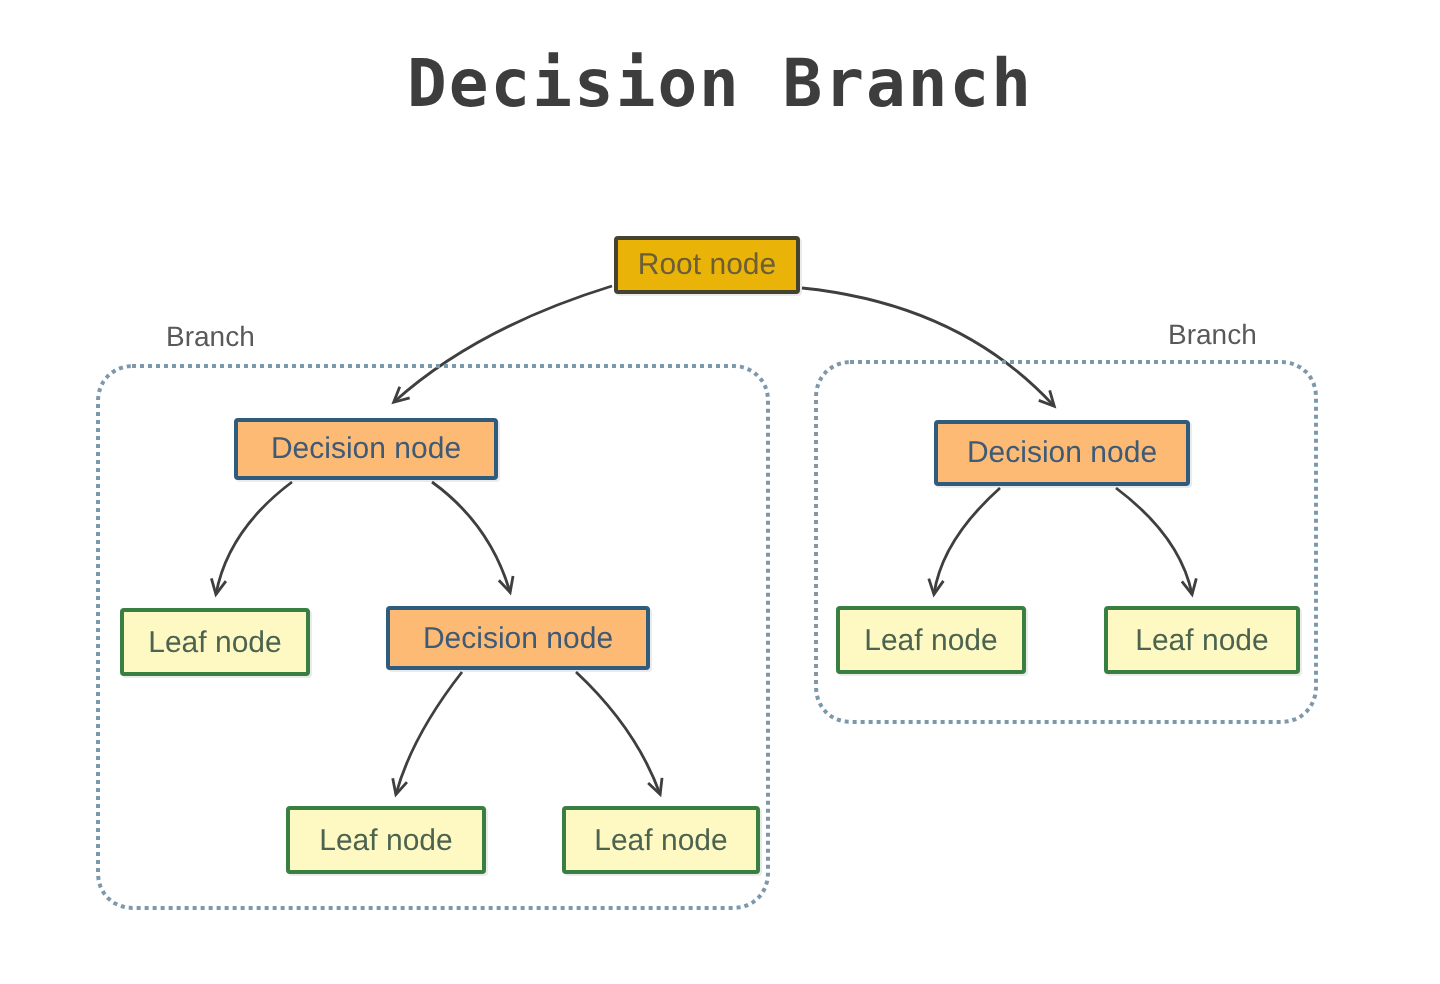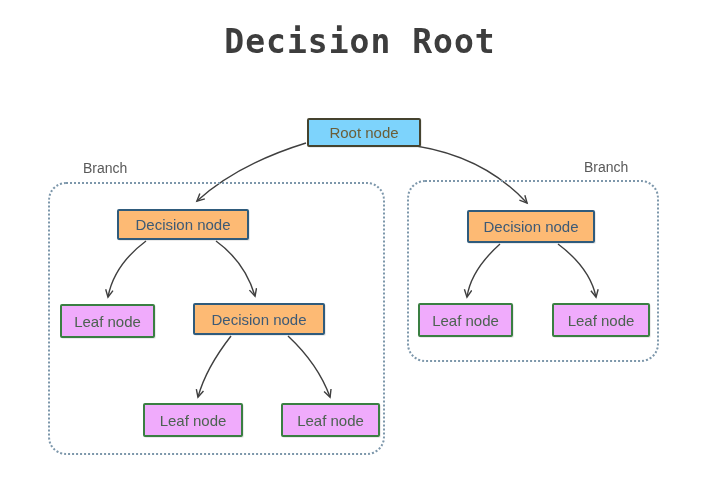--- a/index.html
+++ b/index.html
@@ -45,50 +45,50 @@
     position:absolute;
     box-sizing:border-box;
     display:flex;
     align-items:center;
     justify-content:center;
     font-size:15px;
     border-radius:2px;
     box-shadow:1px 1px 0 rgba(0,0,0,0.08);
   }
   .node.root{
-    left:307px; top:118px; width:114px; height:29px;
-    background:#7dd3fc;
+    left:307px; top:118px; width:93px; height:29px;
+    background:#eab308;
     border:2px solid #45432f;
     color:#6b5e38;
   }
   .node.decision{
     background:#fdba74;
     border:2px solid #2f5b7c;
     color:#3d5a76;
   }
   .node.leaf{
-    background:#f0abfc;
+    background:#fef9c3;
     border:2px solid #3a7f42;
     color:#4c6350;
   }
   .node.l-d1{ left:117px; top:209px; width:132px; height:31px; }
   .node.l-leaf1{ left:60px; top:304px; width:95px; height:34px; }
   .node.l-d2{ left:193px; top:303px; width:132px; height:32px; }
   .node.l-leaf2{ left:143px; top:403px; width:100px; height:34px; }
   .node.l-leaf3{ left:281px; top:403px; width:99px; height:34px; }
   .node.r-d1{ left:467px; top:210px; width:128px; height:33px; }
   .node.r-leaf1{ left:418px; top:303px; width:95px; height:34px; }
   .node.r-leaf2{ left:552px; top:303px; width:98px; height:34px; }
 </style>
 </head>
 <body>
 
 <div class="canvas">
 
-  <h1 class="title">Decision Root</h1>
+  <h1 class="title">Decision Branch</h1>
 
   <svg class="edges" viewBox="0 0 720 492" xmlns="http://www.w3.org/2000/svg">
     <defs>
       <marker id="arrow" markerWidth="11" markerHeight="11" refX="8" refY="4.5" orient="auto" markerUnits="userSpaceOnUse">
         <path d="M0.8,0.8 L8.2,4.5 L0.8,8.2" fill="none" stroke="#3f3f3f" stroke-width="1.4"></path>
       </marker>
     </defs>
     <g fill="none" stroke="#3f3f3f" stroke-width="1.4" marker-end="url(#arrow)">
       <path d="M306,143 Q238,164 197,201"></path>
       <path d="M401,144 Q480,152 527,203"></path>

